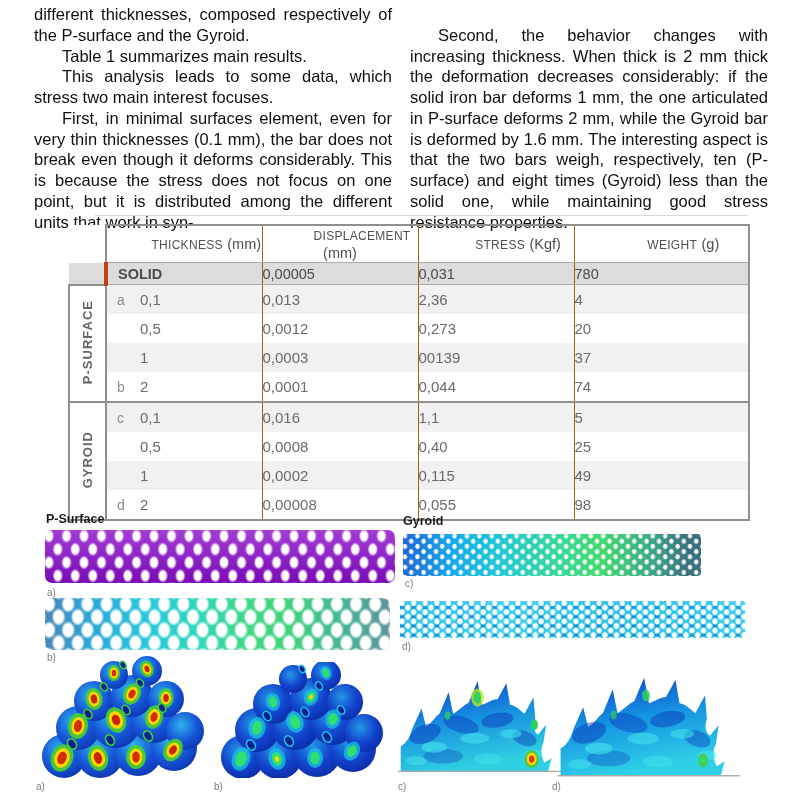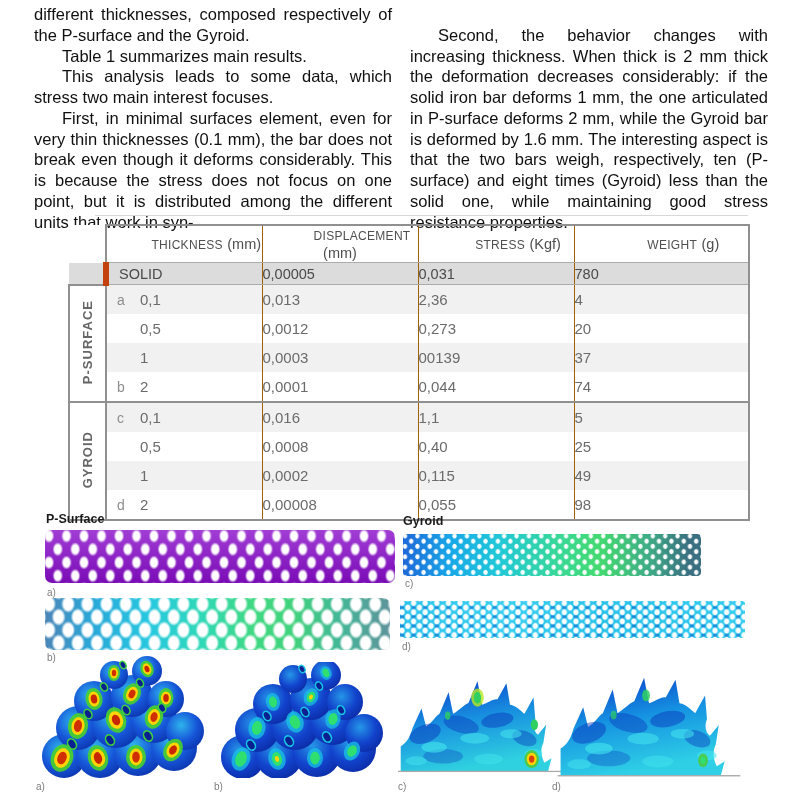--- a/index.html
+++ b/index.html
@@ -27,21 +27,21 @@
   .corner{border:none;background:#fff;}
   tr.head th{height:27px;border-top:2px solid #909090;border-bottom:1px solid #ababab;
     color:#4f4f4f;vertical-align:middle;text-align:center;}
   tr.head th .hname{font-size:12px;letter-spacing:.3px;margin-left:44px;}
   tr.head th .hunit{font-size:14.5px;}
   tr.head th.bl{border-left:2px solid #909090;}
   .vline{border-left:1px solid #a16207;}
   .br{border-right:2px solid #909090;}
   tr.solid td{height:21px;background:#dcdcdc;border-bottom:1px solid #ababab;
     font-size:14.5px;color:#4a4a4a;vertical-align:middle;}
-  tr.solid td.slabel{font-weight:normal;text-align:left;padding-left:10px;border-left:6px solid #c2410c;}
+  tr.solid td.slabel{font-weight:bold;text-align:left;padding-left:10px;border-left:4px solid #c2410c;}
   tr.trow td{height:29px;font-size:15px;vertical-align:middle;color:#6b6b6b;}
   tr.trow td.letter{text-align:left;padding-left:10px;color:#8d8d8d;border-left:2px solid #909090;font-size:14px;}
   tr.shade td{background:#f1f1f1;}
   tr.trow td.rot-cell{background:#ffffff;}
   tr.sec-end td{border-bottom:2px solid #909090;}
   td.rot-cell{border:2px solid #909090;text-align:center;vertical-align:middle;}
   td.rot-cell span{writing-mode:vertical-rl;transform:rotate(180deg);display:inline-block;
     font-weight:bold;font-size:13px;letter-spacing:1px;color:#666;}
   
   .figures{position:absolute;top:512px;left:0;width:800px;height:144px;}

